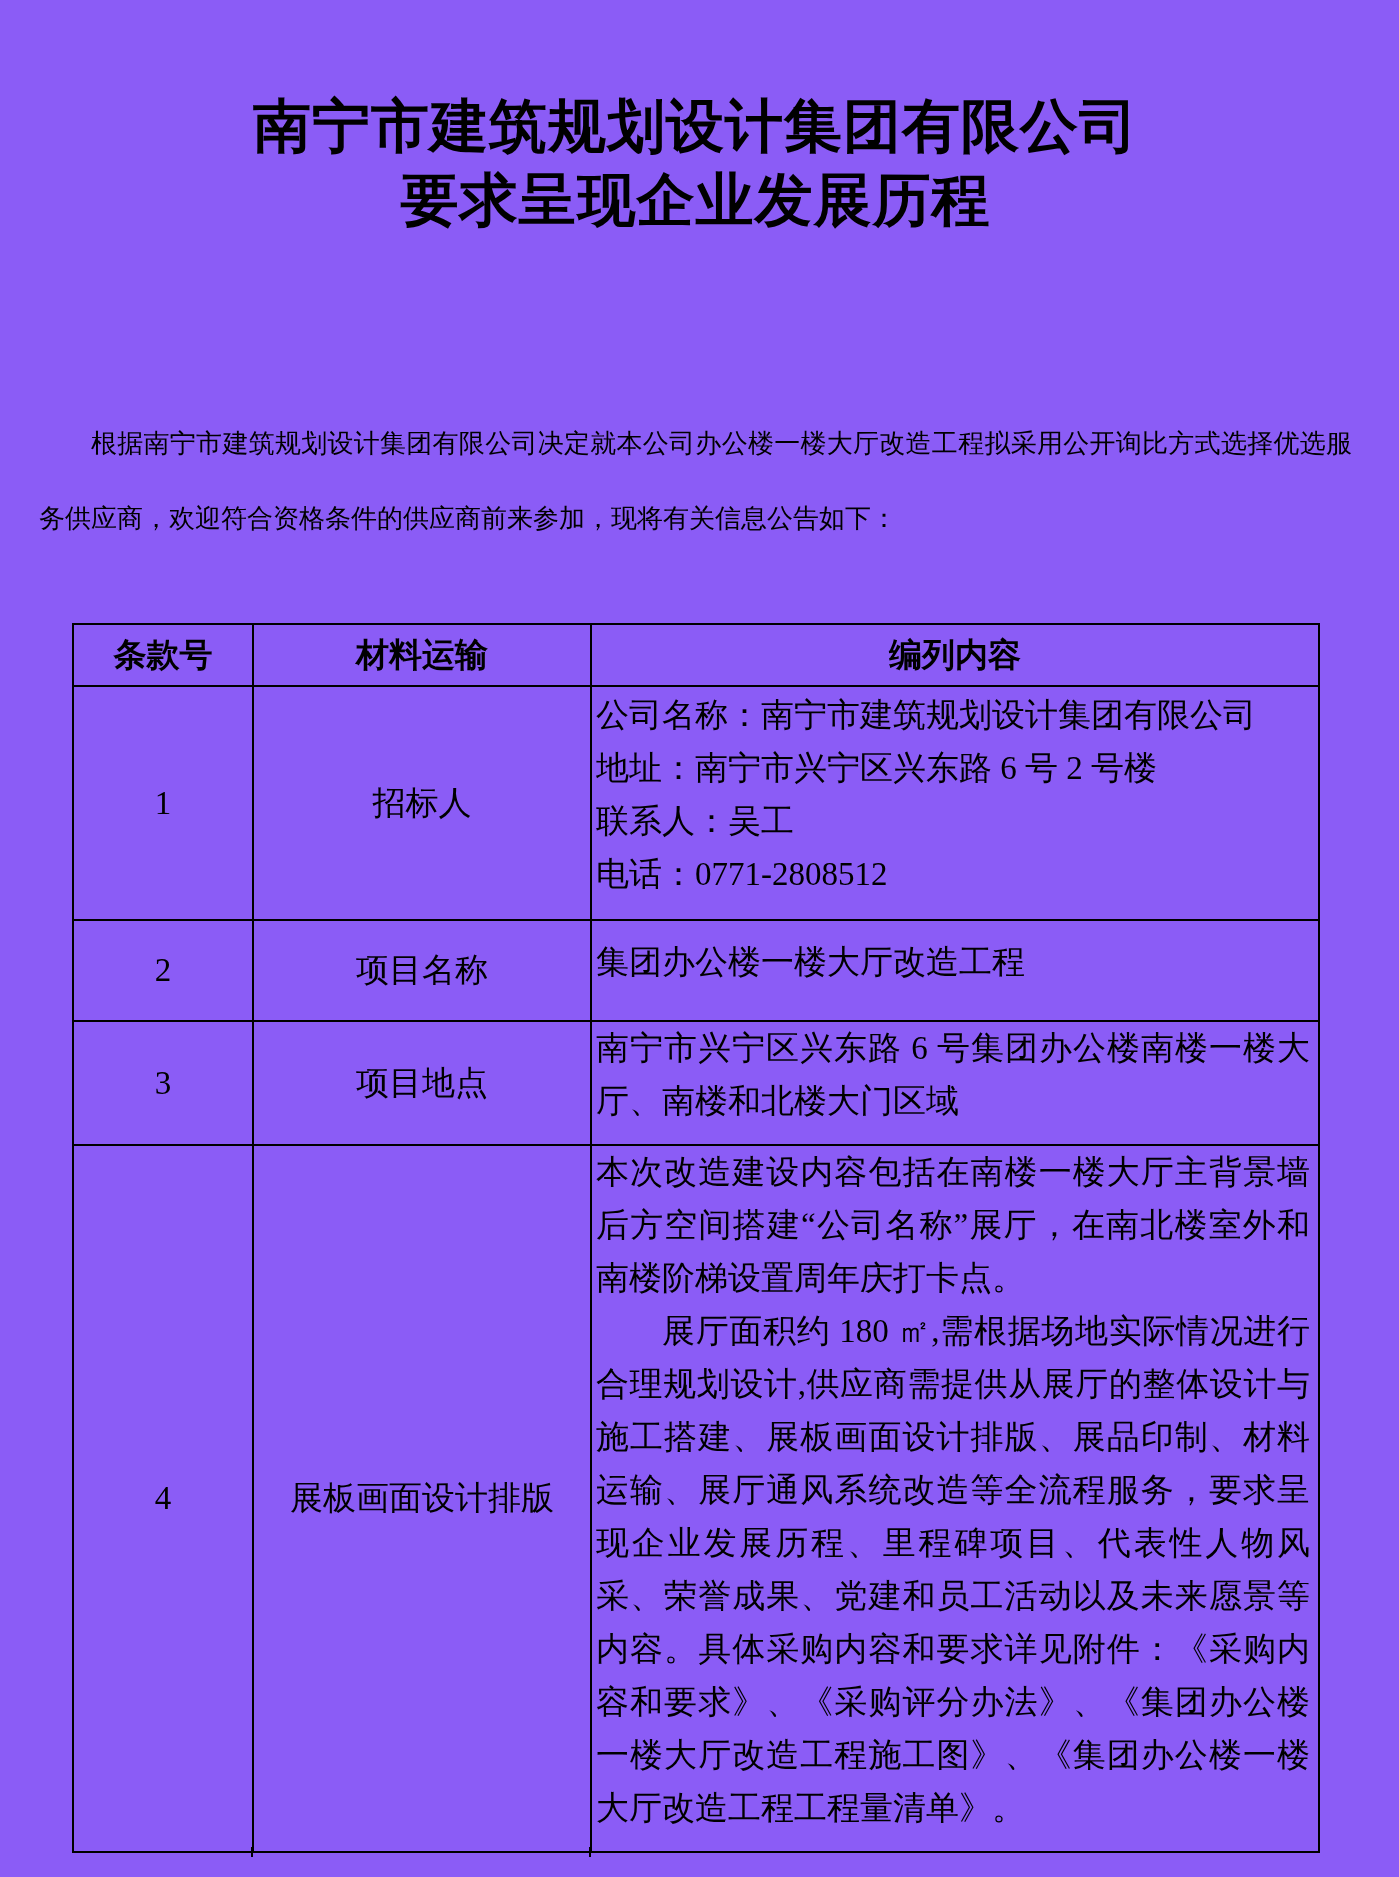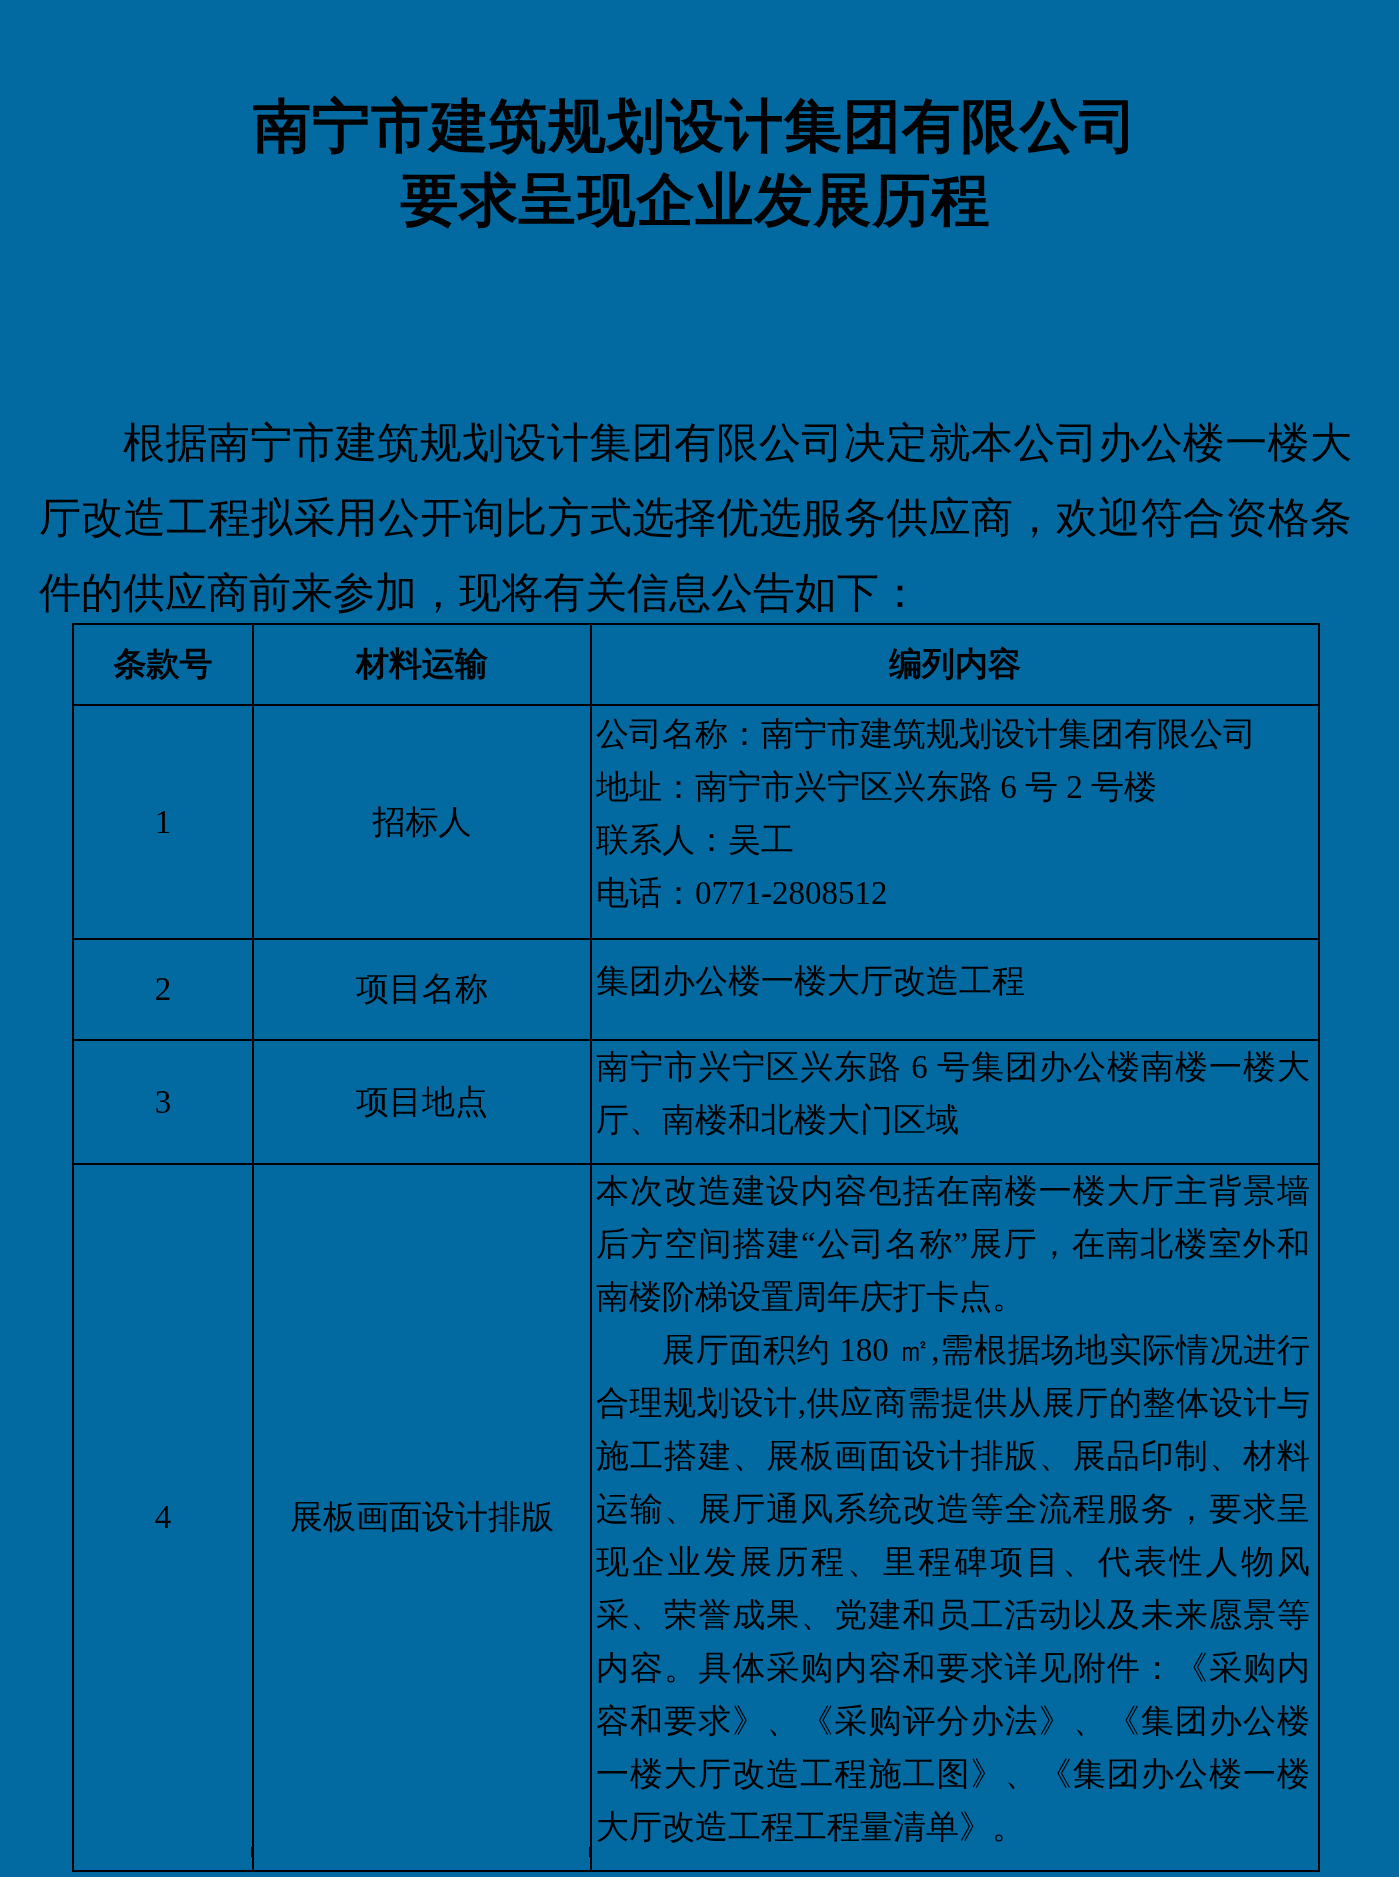--- a/index.html
+++ b/index.html
@@ -2,42 +2,42 @@
 <html><head>
 <meta charset="utf-8">
 <style>
   * { margin: 0; padding: 0; box-sizing: border-box; }
   html, body { background: #888; }
   .page {
     position: relative;
     width: 1399px;
     height: 1877px;
     margin: 0 auto;
-    background: #0369a1;
+    background: #8b5cf6;
     color: #000000;
     font-family: "Liberation Serif", "DejaVu Serif", serif;
     overflow: hidden;
   }
   .doc-title {
     position: absolute;
     top: 90px;
     left: 39px;
     width: 1313px;
     text-align: center;
     font-weight: bold;
     font-size: 58px;
     line-height: 74px;
     letter-spacing: 1px;
   }
   .intro {
     position: absolute;
     top: 406px;
     left: 39px;
     width: 1313px;
-    font-size: 42px;
+    font-size: 26px;
     line-height: 75px;
     text-align: justify;
     text-indent: 2em;
   }
   table.notice {
     position: absolute;
     top: 623px;
     left: 72px;
     width: 1246px;
     border-collapse: collapse;
@@ -49,21 +49,21 @@
   table.notice th, table.notice td {
     border: 2px solid #000000;
     font-size: 33px;
     font-weight: normal;
     vertical-align: middle;
   }
   table.notice th {
     font-weight: bold;
     text-align: center;
   }
-  tr.hdr   { height: 81px; }
+  tr.hdr   { height: 62px; }
   tr.r1    { height: 234px; }
   tr.r2    { height: 101px; }
   tr.r3    { height: 116px; }
   tr.r4    { height: 691px; }
   td.cell-no, td.cell-name { text-align: center; }
   td.cell-content {
     text-align: left;
     padding: 0 8px 16px 4px;
   }
   td.cell-content p {

